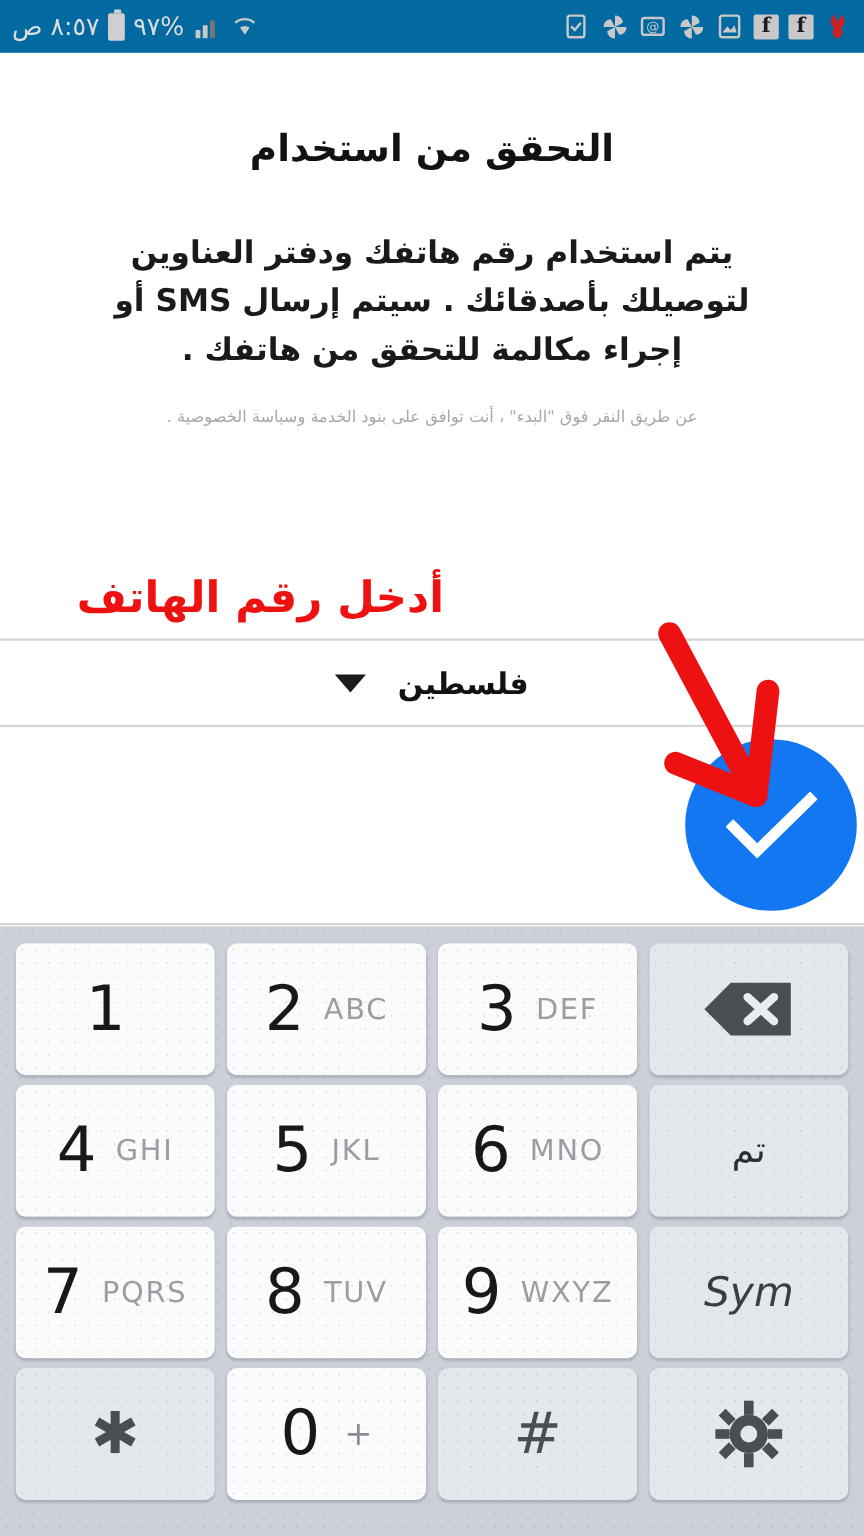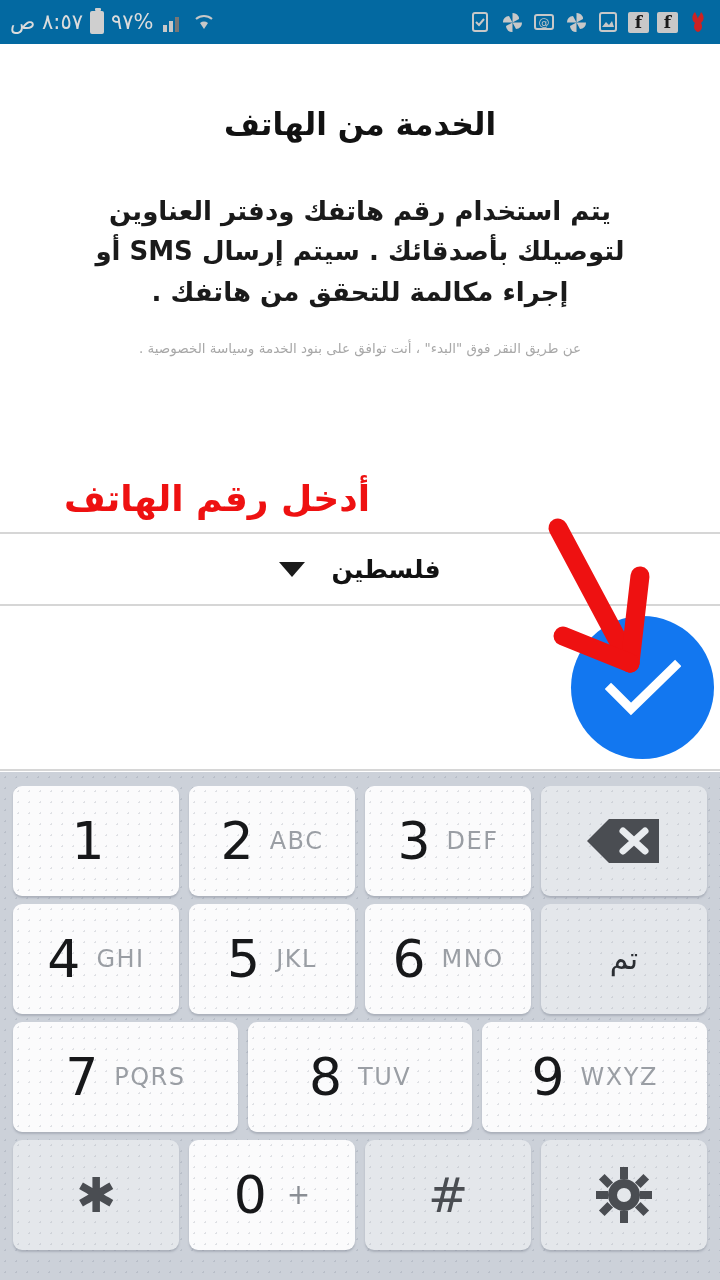--- a/index.html
+++ b/index.html
@@ -215,21 +215,21 @@
       <span class="sb-fb">f</span>
       <span class="sb-ico sb-red">
         <svg width="20" height="24" viewBox="0 0 20 24">
             <path d="M7 2 C3 6 4 11 7 13 C5 16 6 21 10 22 C14 21 15 16 13 13 C16 11 17 6 13 2 C12 6 10 6 10 9 C9 6 8 4 7 2 Z" fill="#cc2222"></path>
           </svg>
       </span>
     </div>
   </div>
 
   <div class="hdr">
-    <h1>الخدمة من الهاتف</h1>
+    <h1>التحقق من استخدام</h1>
     <div class="desc">يتم استخدام رقم هاتفك ودفتر العناوين لتوصيلك بأصدقائك . سيتم إرسال SMS أو إجراء مكالمة للتحقق من هاتفك .</div>
     <div class="fine">عن طريق النقر فوق "البدء" ، أنت توافق على بنود الخدمة وسياسة الخصوصية .</div>
   </div>
 
   <div class="annot">أدخل رقم الهاتف</div>
 
   <div class="divider div1"></div>
   <div class="divider div2"></div>
   <div class="divider div3"></div>
 
@@ -316,20 +316,23 @@
         <span class="kb-digit">7</span>
         <span class="kb-letters">PQRS</span>
       </div>
       <div class="key num">
         <span class="kb-digit">8</span>
         <span class="kb-letters">TUV</span>
       </div>
       <div class="key num">
         <span class="kb-digit">9</span>
         <span class="kb-letters">WXYZ</span>
+      </div>
+      <div class="key fn">
+        <span class="kb-word">Sym</span>
       </div>
     </div>
 
     <div class="kb-row">
       <div class="key fn">
         <span class="kb-sym">✱</span>
       </div>
       <div class="key num">
         <span class="kb-digit">0</span>
         <span class="kb-plus">+</span>

